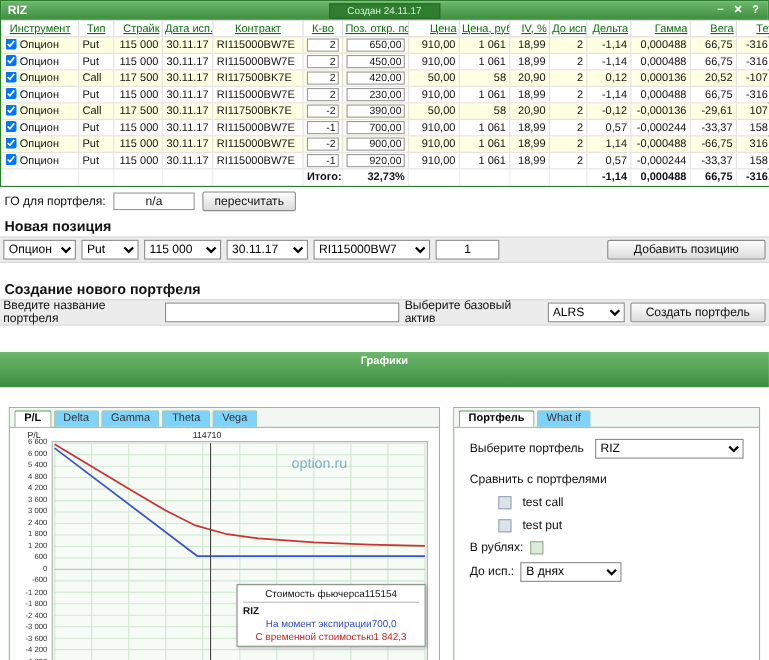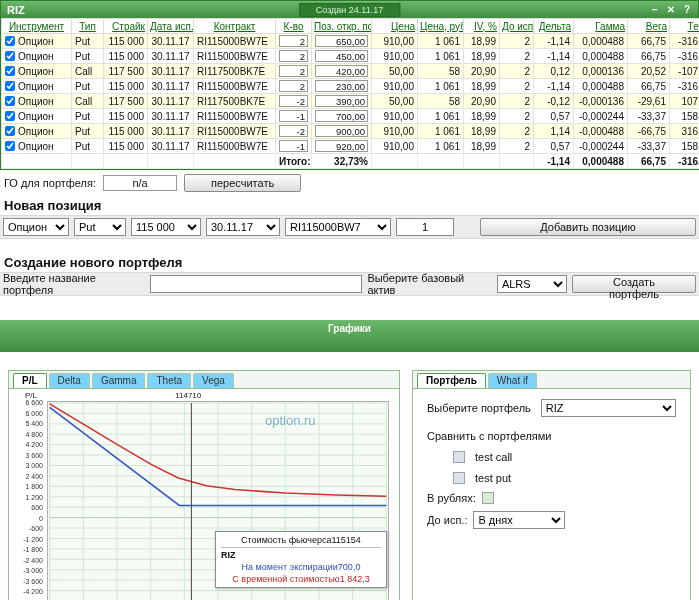--- a/index.html
+++ b/index.html
@@ -18,26 +18,26 @@
   td{border:1px solid #e2e2e2;height:15px;padding:0 3px;white-space:nowrap;overflow:hidden;background:#fff}
   tr.odd td{background:#ffffe2}
   .c2,.c7,.c8,.c9,.c10,.c11,.c12,.c13,.c14{text-align:right}
   .c3{text-align:center}
   .c0 input{width:10px;height:10px;vertical-align:-1px;margin-right:3px}
   .inputcell{border:1px solid #9a9a9a;background:#fff;height:12px;line-height:11px;font-size:9.5px;text-align:right;padding:0 2px;margin:0}
   tr.totals td{border-color:#ececec;font-weight:bold}
   
   .gorow{display:flex;align-items:center;gap:7px;padding:4px 4px 2px 4px}
   .valuebox{border:1px solid #999;width:74px;text-align:center;height:16px;line-height:14px;background:#fff}
-  .btn{background:linear-gradient(#fdfdfd,#dcdcdc);border:1px solid #8a8a8a;border-radius:2px;font-size:11px;font-family:inherit;height:18px;padding:0 26px;cursor:pointer;color:#111}
+  .btn{background:linear-gradient(#fdfdfd,#dcdcdc);border:1px solid #8a8a8a;border-radius:2px;font-size:11px;font-family:inherit;height:18px;padding:0 10px;cursor:pointer;color:#111}
   h2{font-size:13px;margin:4px 0 2px 4px;font-weight:bold}
   .strip{background:#ececec;border-top:1px solid #d8d8d8;border-bottom:1px solid #d8d8d8;display:flex;align-items:center;gap:5px;padding:2px 3px;height:24px}
   select{font-family:inherit;font-size:11px;height:18px;background:#fff;border:1px solid #8b8b8b}
   input[type=text]{font-family:inherit;font-size:11px;height:18px;border:1px solid #8b8b8b;padding:0 3px;background:#fff}
-  .addbtn{margin-left:auto;width:216px}
+  .addbtn{margin-left:auto;width:144px}
   .gap12{height:12px}
   .charts-header{height:32px;margin-top:24px;background:linear-gradient(#6cb86c,#3e8e3e);color:#fff;font-weight:bold;font-size:10px;text-align:center;line-height:17px}
   .charts{display:flex;gap:12px;padding:0 8px;margin-top:18px;align-items:flex-start}
   .panel{border:1px solid #8fbf8f;height:272px;position:relative;background:#fff}
   .left-panel{width:392px}
   .right-panel{flex:1}
   .tabs{display:flex;gap:2px;padding:2px 2px 0 4px;border-bottom:1px solid #8fbf8f;background:#f3f7f3;height:18px}
   .tab{font-size:10px;padding:1px 8px;border:1px solid #a9c9a9;border-bottom:none;background:#7dd3fc;border-radius:2px 2px 0 0;cursor:pointer;color:#333}
   .tab.active{background:#fff;font-weight:bold;border-color:#5d9b5d;color:#000}
   

